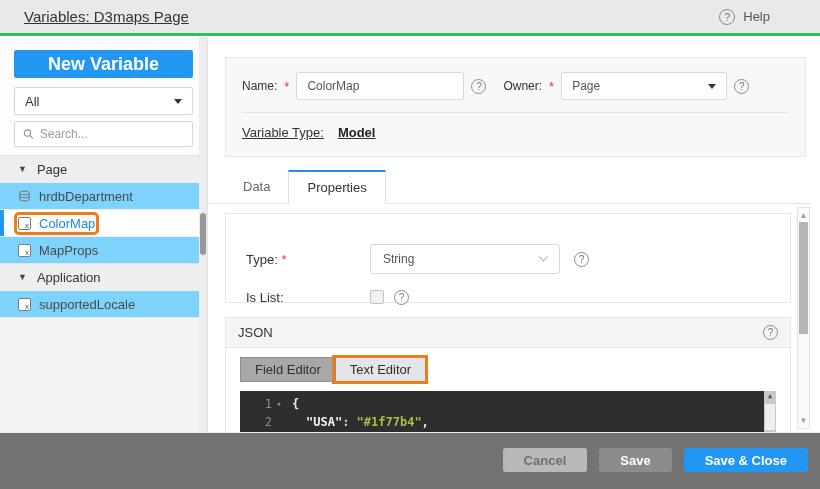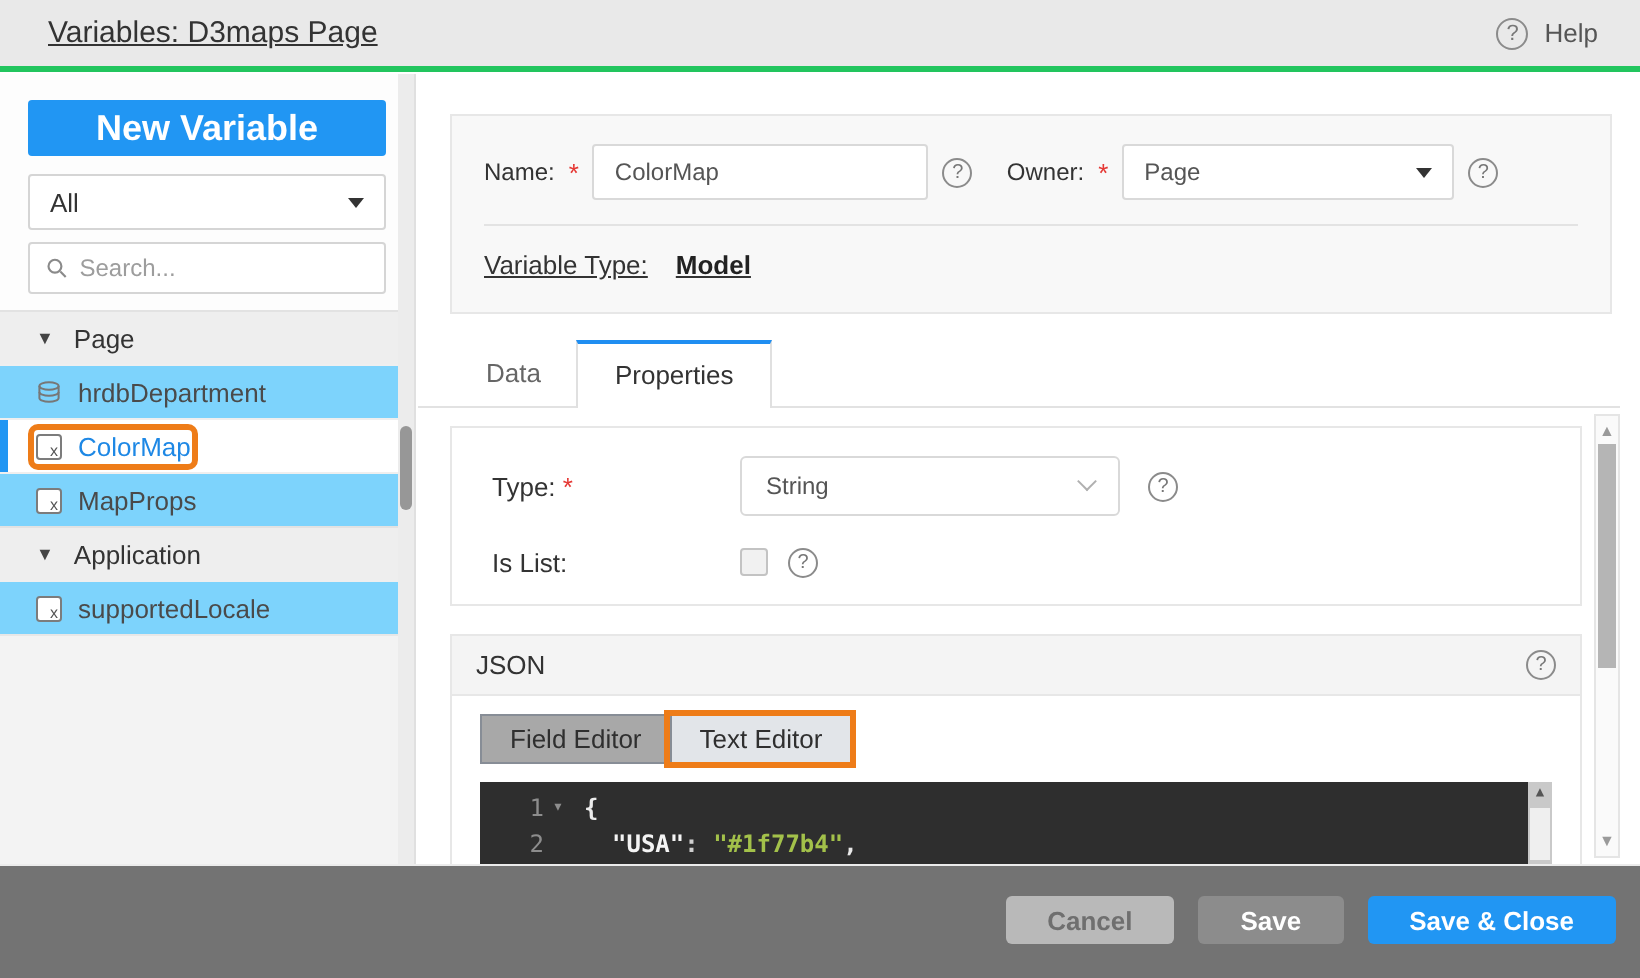--- a/index.html
+++ b/index.html
@@ -12,21 +12,21 @@
     color: #333;
   }
   
   .topbar {
     position: absolute; top: 0; left: 0; right: 0; height: 36px;
     background: #e9e9e9; border-bottom: 3px solid #22c55e;
     display: flex; align-items: center; text-decoration: underline;
   }
   .topbar-title { margin-left: 24px; font-size: 15px; color: #333; }
   .help-link {
-    position: absolute; right: 21px; top: 0; bottom: 0;
+    position: absolute; right: 50px; top: 0; bottom: 0;
     display: flex; align-items: center; gap: 8px;
     font-size: 13px; color: #555; cursor: pointer;
   }
   .help-icon {
     width: 16px; height: 16px; border: 1px solid #8b8b8b; border-radius: 50%;
     color: #777; font-size: 11px; display: inline-flex; align-items: center; justify-content: center;
     flex: none; background: transparent;
   }
   .help-icon::before { content: "?"; }
   .help-icon.small { width: 15px; height: 15px; font-size: 10px; }
@@ -128,21 +128,21 @@
   }
   .tab.inactive { color: #666; padding: 0 18px; line-height: 34px; }
   .tabs-line { position: absolute; top: 166px; left: 0; right: 10px; height: 1px; background: #e2e2e2; z-index: 1; }
 
   .viewport { position: absolute; top: 167px; left: 0; right: 0; bottom: 0; overflow: hidden; }
 
   .form-panel {
     position: absolute; left: 16px; top: 9px; width: 566px; height: 90px;
     border: 1px solid #e7e7e7; background: #fff;
   }
-  .fp-row { position: absolute; left: 20px; right: 20px; display: flex; align-items: center; }
+  .fp-row { position: absolute; left: 20px; right: 20px; display: flex; align-items: center; margin-top: 16px; }
   .fp-row.row-type { top: 14px; height: 30px; }
   .fp-row.row-islist { top: 58px; height: 18px; }
   .fp-label { width: 124px; font-size: 13px; color: #333; flex: none; }
   .select2 {
     width: 190px; height: 30px; border: 1px solid #d9d9d9; border-radius: 3px;
     background: #fff; font-size: 12px; color: #555;
     display: flex; align-items: center; padding: 0 12px; cursor: pointer; flex: none;
   }
   .chev-down {
     margin-left: auto; width: 7px; height: 7px;

